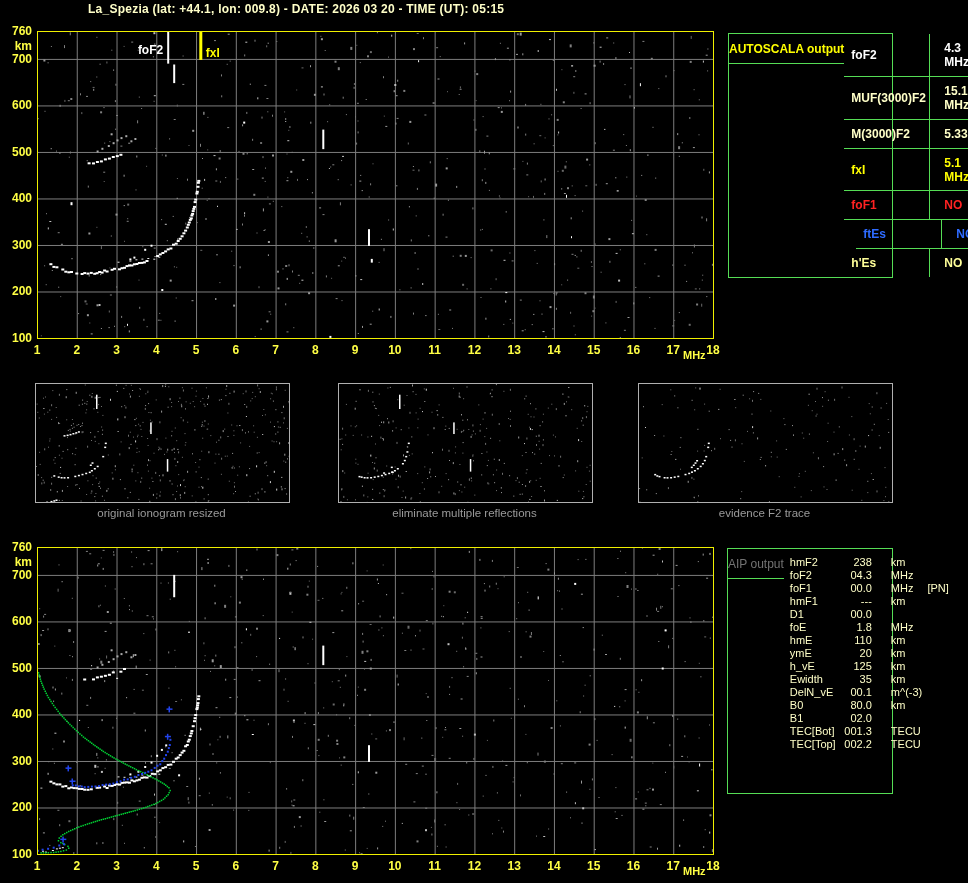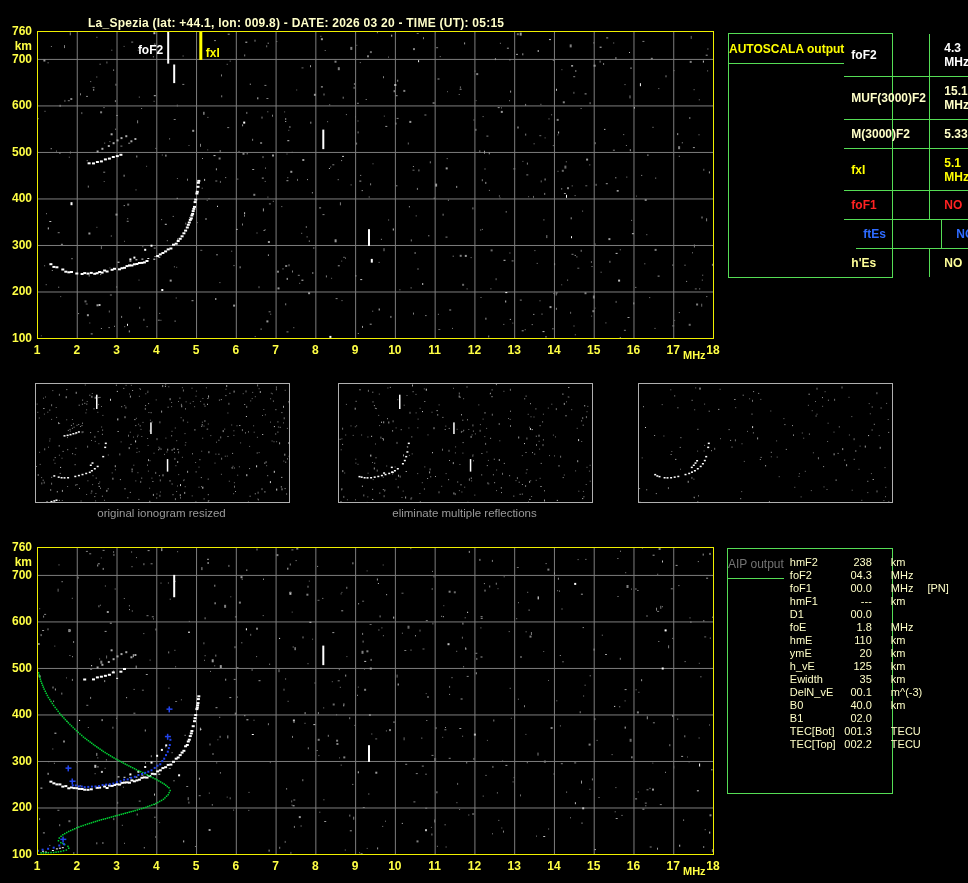--- a/index.html
+++ b/index.html
@@ -1,18 +1,18 @@
 <!DOCTYPE html>
 <html><head>
 <meta charset="utf-8">
 <style>
   html,body{margin:0;padding:0;background:#000;}
   #app{position:relative;width:968px;height:883px;background:#000;overflow:hidden;
        font-family:"Liberation Sans",sans-serif;}
-  .title{position:absolute;left:88px;top:16px;font-size:12px;font-weight:bold;letter-spacing:.25px;white-space:nowrap;}
+  .title{position:absolute;left:88px;top:2px;font-size:12px;font-weight:bold;letter-spacing:.25px;white-space:nowrap;}
   .axis-lab{position:absolute;font-weight:bold;font-size:12px;line-height:13px;white-space:nowrap;}
   .ylab{width:30px;text-align:right;}
   .xlab{width:26px;text-align:center;}
   .unit-lab{font-size:11px;}
   .datatable{position:absolute;border:1px solid;box-sizing:border-box;display:flex;flex-direction:row;}
   .tbl-header{display:flex;align-items:center;justify-content:center;font-weight:bold;font-size:12px;
               height:30px;border-bottom:1px solid;box-sizing:border-box;flex:0 0 auto;}
   .at-body{display:flex;flex-direction:column;flex:1 1 auto;}
   .at-row{display:flex;flex:1 1 auto;border-bottom:1px solid;box-sizing:border-box;font-weight:bold;font-size:12px;}
   .at-row:last-child{border-bottom:none;}
@@ -1795,20 +1795,21 @@
         <rect x="66.2" y="71.9" width="2" height="1.5" fill="#ffffff"></rect>
         <rect x="68.2" y="62.6" width="2" height="1.5" fill="#ffffff"></rect>
         <rect x="68.8" y="58.6" width="2" height="1.5" fill="#ffffff"></rect>
         <rect x="51.8" y="82.6" width="2" height="1.5" fill="#ffffff"></rect>
         <rect x="53.8" y="80.5" width="2" height="1.5" fill="#ffffff"></rect>
         <rect x="55.5" y="78.3" width="2" height="1.5" fill="#ffffff"></rect>
         <rect x="57.1" y="76.0" width="2" height="1.5" fill="#ffffff"></rect>
       </svg></div>
   <div class="thumb-caption" id="cap1" style="left: 318px; top: 507px; color: rgb(154, 154, 154);">eliminate multiple reflections</div>
   <div class="thumb-caption" id="cap0" style="left: 15px; top: 507px; color: rgb(154, 154, 154);">original ionogram resized</div>
+  <div class="thumb-caption" id="cap2" style="left: 618px; top: 507px; color: rgb(154, 154, 154);">evidence F2 trace</div>
 
   <div id="plot-bottom" style="position: absolute; left: 37px; top: 547px;"><svg width="677" height="308">
         <rect x="0.0" y="0.0" width="677" height="308" fill="#000000"></rect>
         <line x1="40.26470588235294" x2="40.26470588235294" y1="0" y2="307" stroke="#7d7d7d" stroke-width="1"></line>
         <line x1="80.02941176470588" x2="80.02941176470588" y1="0" y2="307" stroke="#7d7d7d" stroke-width="1"></line>
         <line x1="119.79411764705883" x2="119.79411764705883" y1="0" y2="307" stroke="#7d7d7d" stroke-width="1"></line>
         <line x1="159.55882352941177" x2="159.55882352941177" y1="0" y2="307" stroke="#7d7d7d" stroke-width="1"></line>
         <line x1="199.32352941176472" x2="199.32352941176472" y1="0" y2="307" stroke="#7d7d7d" stroke-width="1"></line>
         <line x1="239.08823529411765" x2="239.08823529411765" y1="0" y2="307" stroke="#7d7d7d" stroke-width="1"></line>
         <line x1="278.85294117647055" x2="278.85294117647055" y1="0" y2="307" stroke="#7d7d7d" stroke-width="1"></line>
@@ -2803,21 +2804,21 @@
           <span class="aip-value">35</span>
           <span class="aip-unit">km</span>
         </div>
         <div class="aip-row">
           <span class="aip-label">DelN_vE</span>
           <span class="aip-value">00.1</span>
           <span class="aip-unit">m^(-3)</span>
         </div>
         <div class="aip-row">
           <span class="aip-label">B0</span>
-          <span class="aip-value">40.0</span>
+          <span class="aip-value">80.0</span>
           <span class="aip-unit">km</span>
         </div>
         <div class="aip-row">
           <span class="aip-label">B1</span>
           <span class="aip-value">02.0</span>
           <span class="aip-unit"></span>
         </div>
         <div class="aip-row">
           <span class="aip-label">TEC[Bot]</span>
           <span class="aip-value">001.3</span>

